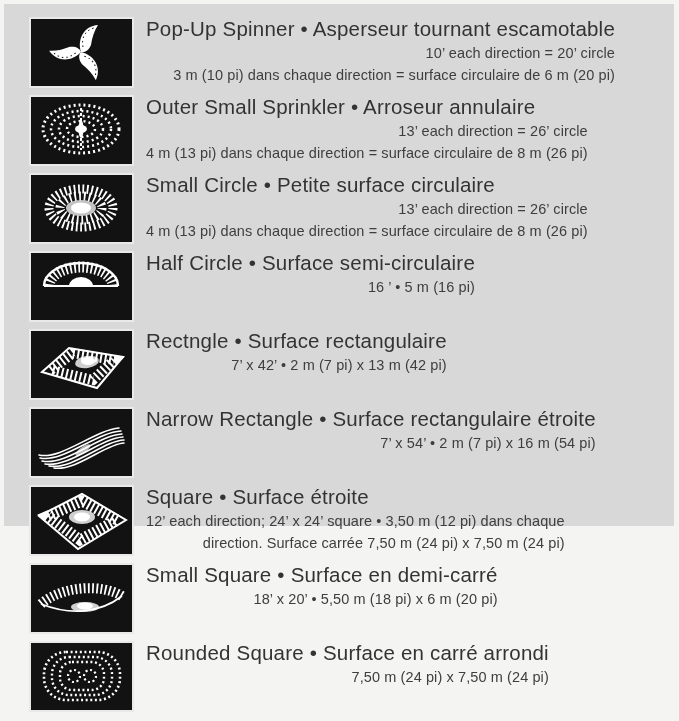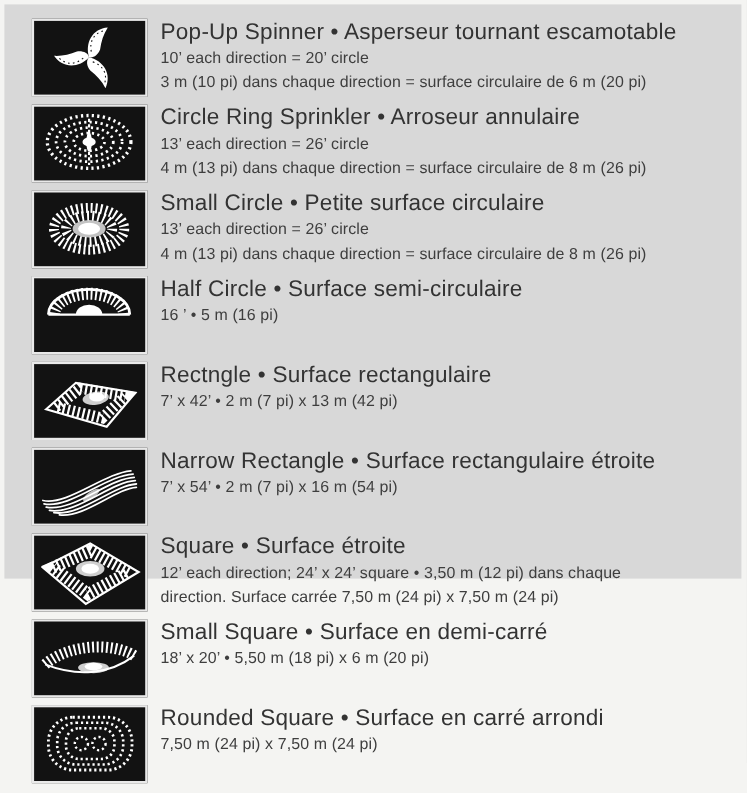--- a/index.html
+++ b/index.html
@@ -22,21 +22,21 @@
     overflow:hidden;
   }
   .tile svg{display:block;width:101px;height:67px;}
   .txt{margin-left:12px;padding-top:0;min-width:0;}
   .title{
     font-size:20.5px;line-height:1.18;color:#333333;
     letter-spacing:0.2px;margin:0 0 2px 0;white-space:nowrap;
   }
   .detail{
     font-size:14.5px;line-height:1.48;color:#3e3e3e;
-    letter-spacing:0.1px;white-space:nowrap;
+    letter-spacing:0.1px;white-space:nowrap;text-align:right;
   }
 </style>
 </head>
 <body>
 
 <div class="panel">
 
   <div class="row">
     <div class="tile">
       <svg viewBox="0 0 101 67">
@@ -67,21 +67,21 @@
           <ellipse cx="50" cy="32" rx="30" ry="18" stroke-width="2.5" stroke-dasharray="2 3"></ellipse>
           <ellipse cx="50" cy="32" rx="22" ry="13" stroke-width="2.5" stroke-dasharray="2 3"></ellipse>
           <ellipse cx="50" cy="32" rx="14" ry="8" stroke-width="2.5" stroke-dasharray="2 3"></ellipse>
           <line x1="50" y1="11" x2="50" y2="53" stroke-width="2" stroke-dasharray="3 2"></line>
         </g>
         <ellipse cx="50" cy="32" rx="6" ry="4" fill="#ffffff"></ellipse>
         <ellipse cx="50" cy="32" rx="2.5" ry="9" fill="#ffffff"></ellipse>
       </svg>
     </div>
     <div class="txt">
-      <div class="title">Circle Ring Sprinkler • Arroseur annulaire</div>
+      <div class="title">Outer Small Sprinkler • Arroseur annulaire</div>
       <div class="detail">13’ each direction = 26’ circle</div>
       <div class="detail">4 m (13 pi) dans chaque direction = surface circulaire de 8 m (26 pi)</div>
     </div>
   </div>
 
   <div class="row">
     <div class="tile">
       <svg viewBox="0 0 101 67">
         <g fill="none" stroke="#ffffff">
           <ellipse cx="50" cy="33" rx="32" ry="19" stroke-width="9" stroke-dasharray="1.8 2.6"></ellipse>

